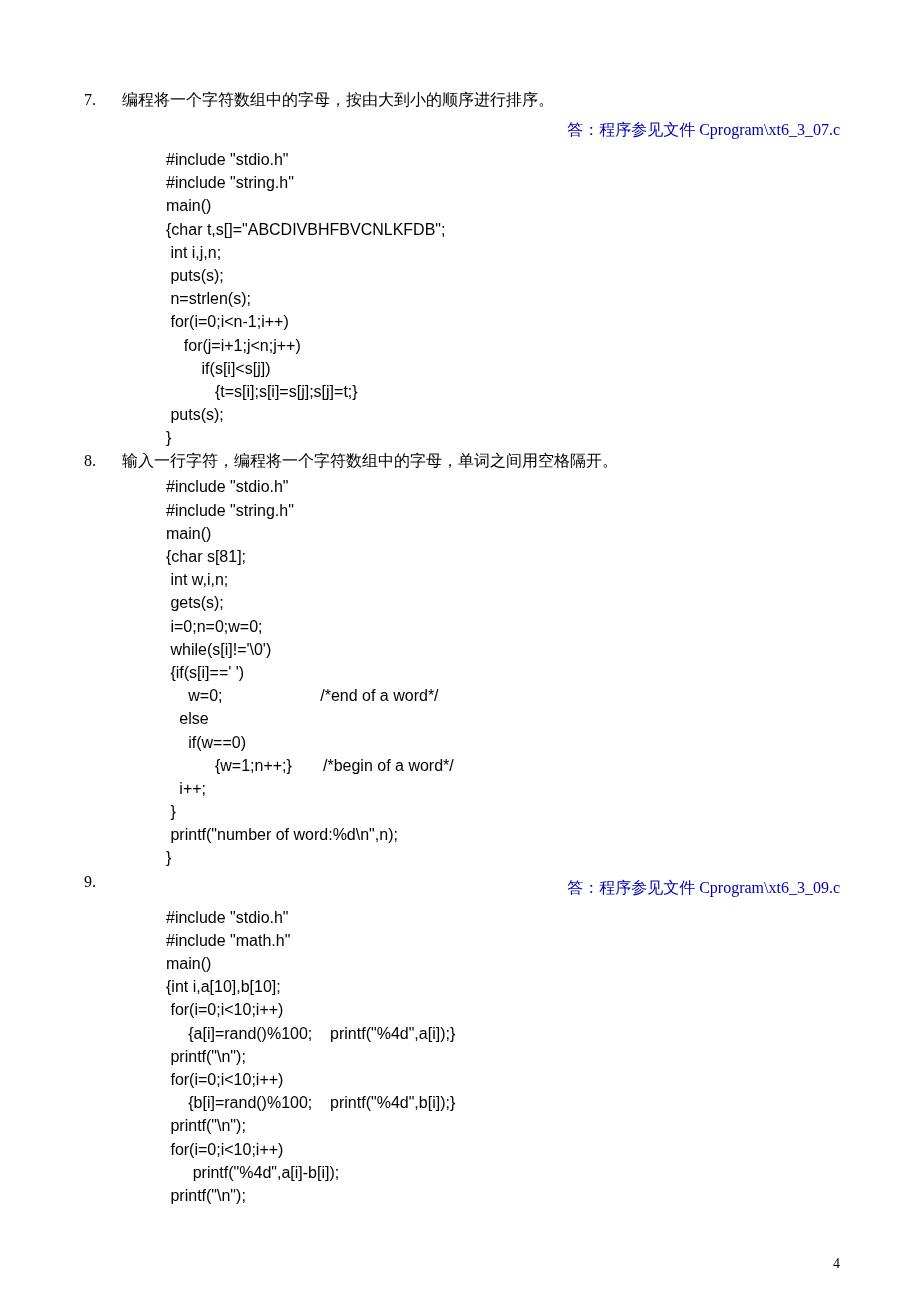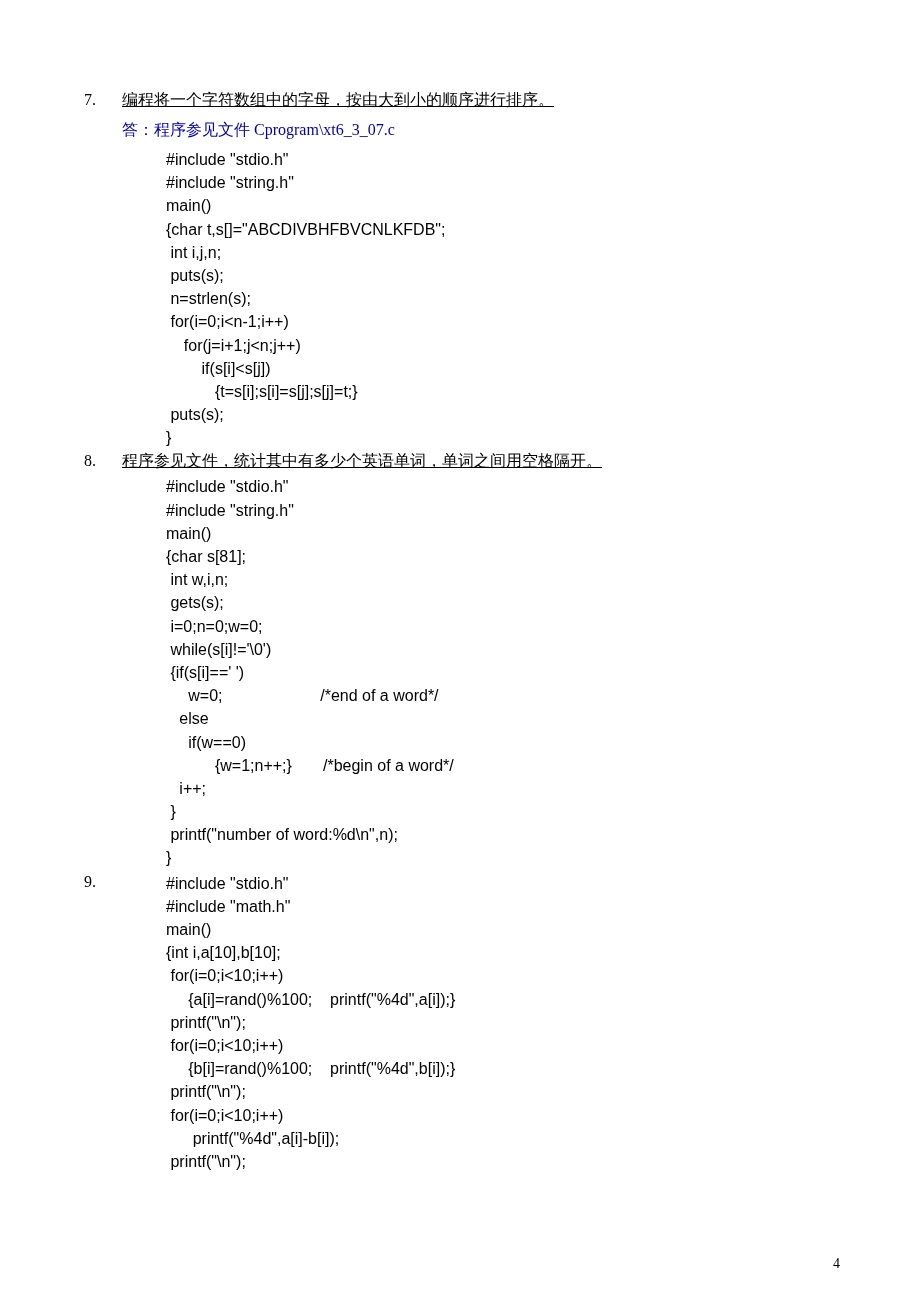--- a/index.html
+++ b/index.html
@@ -30,27 +30,27 @@
     width: 38px;
     flex: 0 0 38px;
     text-align: left;
     padding-left: 4px;
   }
   .item-body {
     flex: 1;
   }
   .question-text {
     font-family: "SimSun", serif;
-    text-decoration: underline;
   }
   .answer-line {
     color: #0000b3;
     margin-top: 6px;
     margin-bottom: 6px;
     margin-left: 0;
+    text-align: right;
   }
   .answer-prefix {
     font-family: "SimSun", serif;
   }
   .answer-file {
     font-family: "Times New Roman", serif;
   }
   .code-block {
     font-family: Arial, Helvetica, sans-serif;
     font-size: 16px;
@@ -93,21 +93,21 @@
         if(s[i]&lt;s[j])
            {t=s[i];s[i]=s[j];s[j]=t;}
  puts(s);
 }</pre>
     </div>
   </div>
 
   <div class="item">
     <div class="item-num">8.</div>
     <div class="item-body">
-      <div class="question-text">程序参见文件，统计其中有多少个英语单词，单词之间用空格隔开。</div>
+      <div class="question-text">输入一行字符，编程将一个字符数组中的字母，单词之间用空格隔开。</div>
       <pre class="code-block">#include "stdio.h"
 #include "string.h"
 main()
 {char s[81];
  int w,i,n;
  gets(s);
  i=0;n=0;w=0;
  while(s[i]!='\0')
  {if(s[i]==' ')
      w=0;                      /*end of a word*/
@@ -117,20 +117,23 @@
    i++;
  }
  printf("number of word:%d\n",n);
 }</pre>
     </div>
   </div>
 
   <div class="item">
     <div class="item-num">9.</div>
     <div class="item-body">
+      <div class="answer-line">
+        <span class="answer-prefix">答：程序参见文件 </span><span class="answer-file">Cprogram\xt6_3_09.c</span>
+      </div>
       <pre class="code-block">#include "stdio.h"
 #include "math.h"
 main()
 {int i,a[10],b[10];
  for(i=0;i&lt;10;i++)
      {a[i]=rand()%100;    printf("%4d",a[i]);}
  printf("\n");
  for(i=0;i&lt;10;i++)
      {b[i]=rand()%100;    printf("%4d",b[i]);}
  printf("\n");

